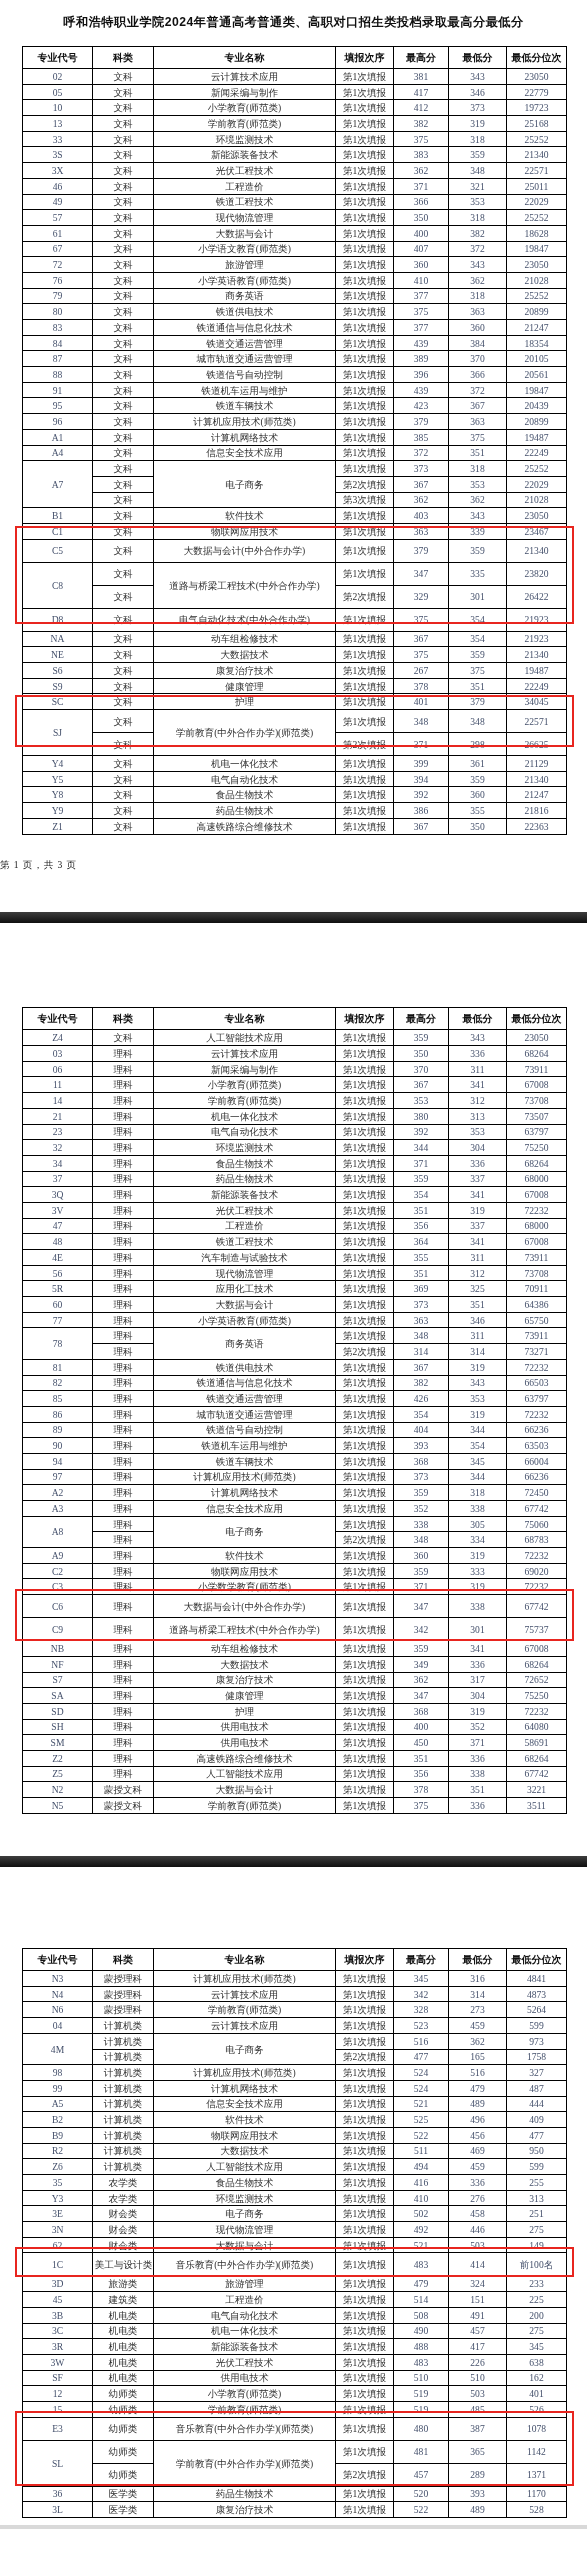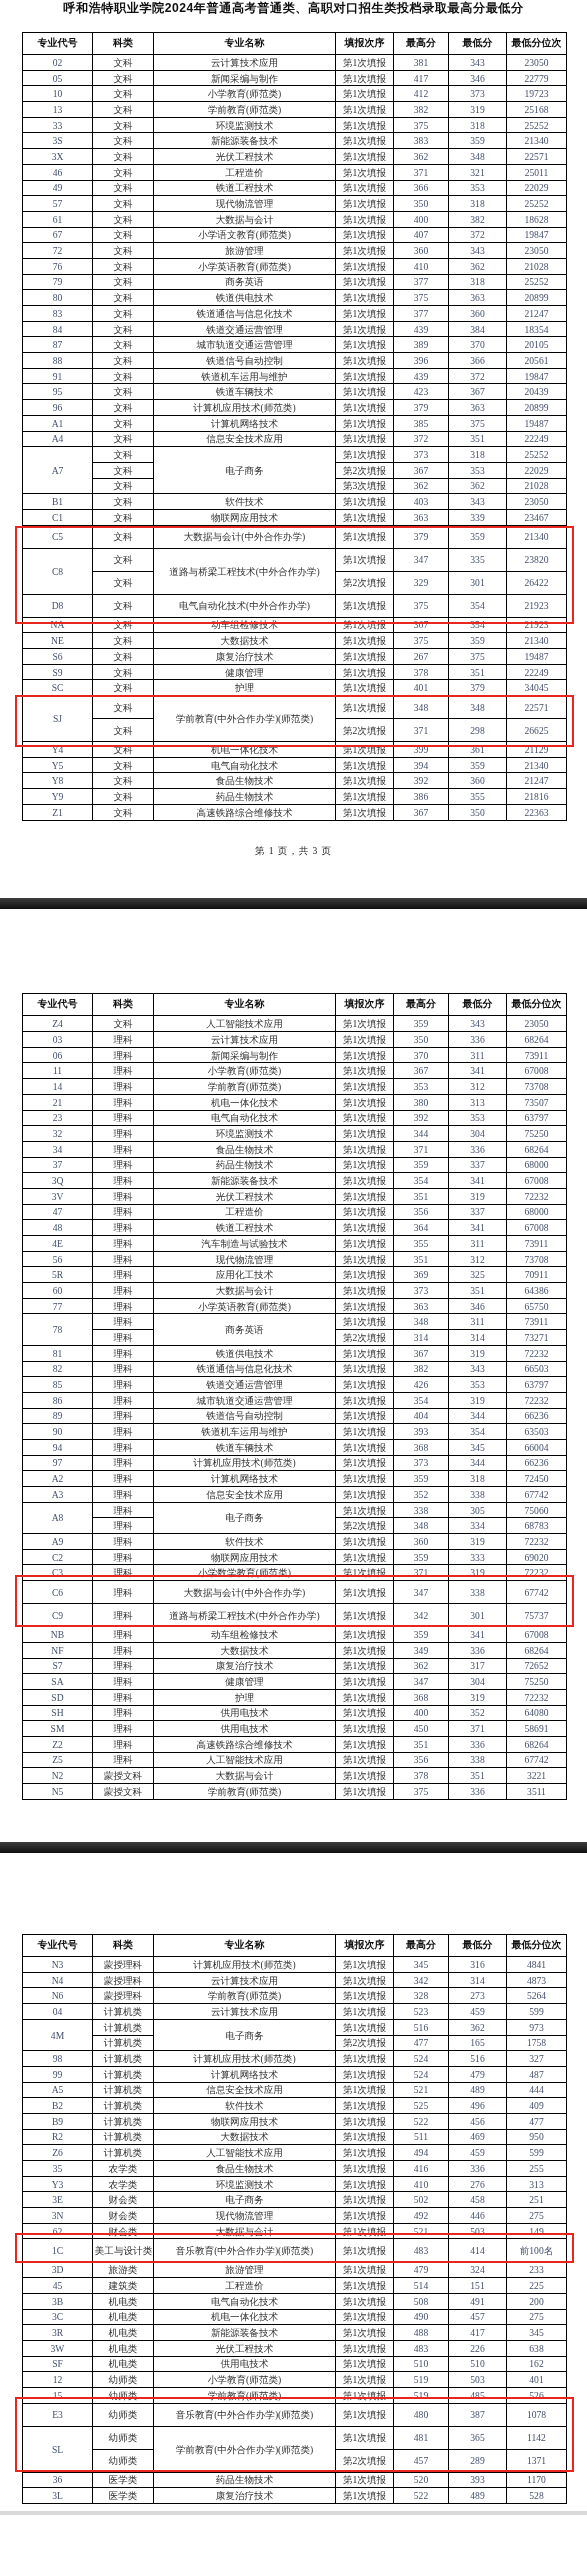--- a/index.html
+++ b/index.html
@@ -1,28 +1,28 @@
 <!DOCTYPE html>
 <html style="font-size:14px"><head>
 <meta charset="utf-8">
 <style>
   html,body{margin:0;padding:0;}
   body{width:587px;background:#ffffff;font-family:"Liberation Serif","DejaVu Serif",serif;color:#2f2f2f;}
   .page{position:relative;width:587px;}
-  .doc-title{font-family:"Liberation Sans","DejaVu Sans",sans-serif;font-weight:bold;font-size:12.2px;letter-spacing:0.5px;text-align:center;padding-top:0;color:#101010;}
+  .doc-title{font-family:"Liberation Sans","DejaVu Sans",sans-serif;font-weight:bold;font-size:12.2px;letter-spacing:0.5px;text-align:center;padding-top:14px;color:#101010;}
   table.scores{border-collapse:collapse;table-layout:fixed;width:543px;margin-left:22px;border:1.7px solid #000;background:#fff;}
   table.scores th,table.scores td{border:0.9px solid #000;padding:0 1.7px;font-size:9.6px;line-height:1.15;text-align:center;overflow:hidden;white-space:nowrap;height:15.7px;box-sizing:border-box;}
-  table.scores th{font-family:Liberation Mono, monospace;font-weight:bold;font-size:10px;height:22px;color:#111;}
+  table.scores th{font-family:Liberation Serif, serif;font-weight:bold;font-size:10px;height:22px;color:#111;}
   td.major{text-align:left;padding-left:4.4px;}
   td.num{color:#44506b;}
   tr.tall td{height:23px;}
   .m-top-1{margin-top:15px;}
   .m-top-2{margin-top:84px;}
   .m-top-3{margin-top:81px;}
-  .page-footer{text-align:center;font-size:9.6px;letter-spacing:0.9px;color:#222;}
+  .page-footer{font-size:9.6px;letter-spacing:0.9px;color:#222;}
   .footer-1{margin-top:24.5px;}
   .footer-2{margin-top:40px;}
   .separator{height:11.4px;width:587px;background:linear-gradient(#3d3d3d,#0f0f0f);}
   .sep-1{margin-top:40px;}
   .sep-2{margin-top:42px;}
   .bottom-strip{height:3.5px;width:587px;background:#d9d9d9;margin-top:7px;}
   .hl-box{position:absolute;border:2.6px solid #e8251f;box-sizing:border-box;pointer-events:none;z-index:5;background:transparent;}
 </style>
 </head>
 <body>

